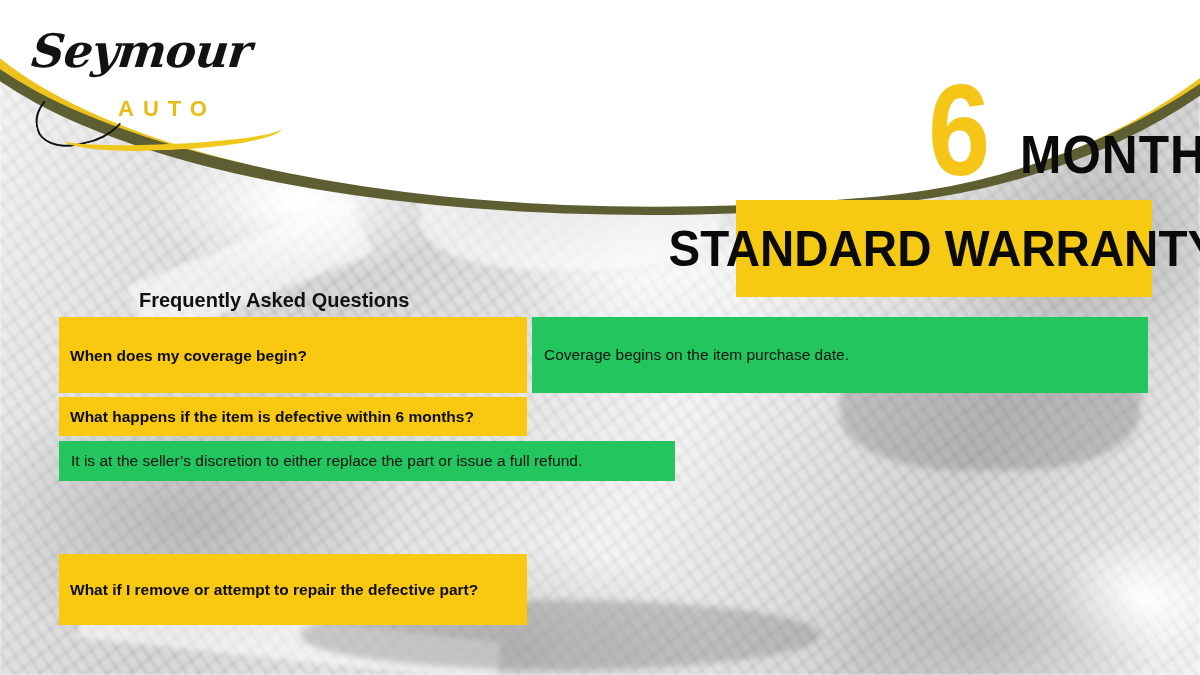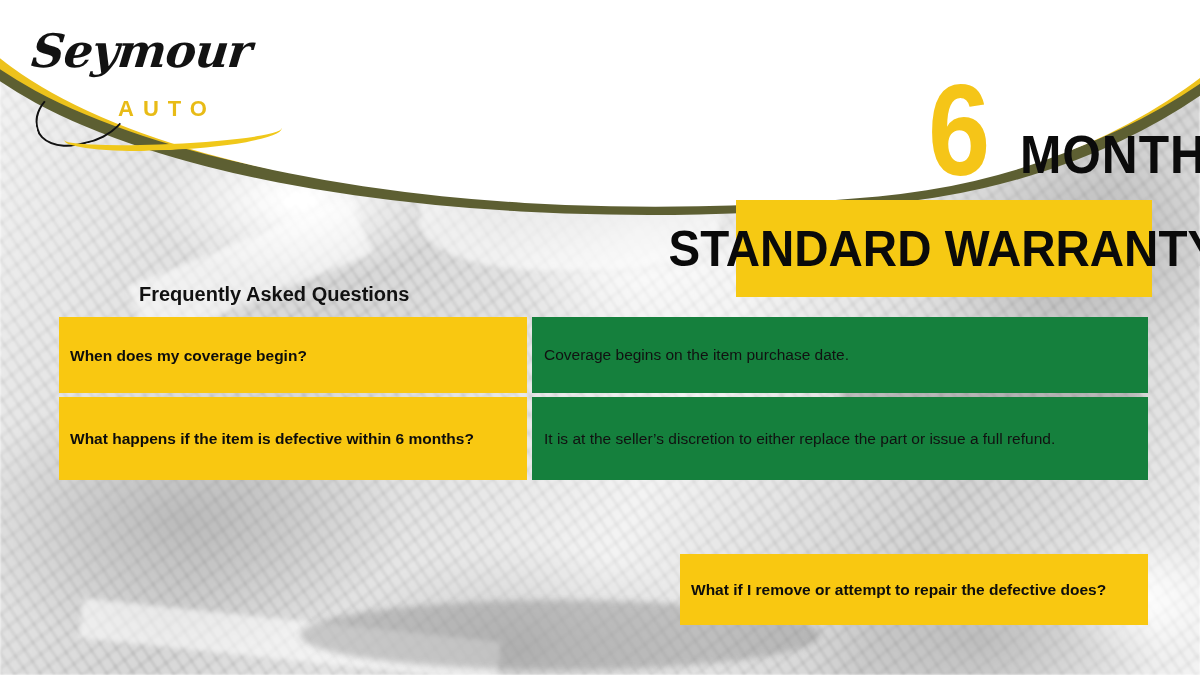--- a/index.html
+++ b/index.html
@@ -117,53 +117,53 @@
   }
   .banner-text{
     font-family:"Liberation Sans", sans-serif;
     font-weight:700;font-size:50px;line-height:50px;color:#0a0a0a;
     letter-spacing:0px;white-space:nowrap;
     transform:scaleX(.95);
   }
 
   
   .faq-heading{
-    position:absolute;left:139px;top:283px;
+    position:absolute;left:139px;top:289px;
     font-family:"Liberation Sans", sans-serif;
     font-weight:700;font-size:20px;color:#111111;
   }
 
   
   .faq-table{
     position:absolute;left:59px;top:317px;width:1089px;
     display:flex;flex-direction:column;gap:4px;
   }
-  .faq-row{display:flex;gap:5px;justify-content:flex-end;}
+  .faq-row{display:flex;gap:5px;}
   .faq-q{
     width:468px;background:#f9c811;box-sizing:border-box;
     padding:9px 10px 9px 11px;
     display:flex;align-items:center;
   }
   .faq-q span{
     font-family:"Liberation Sans", sans-serif;
     font-weight:700;font-size:15.5px;line-height:21px;color:#0d0d0d;
   }
   .faq-a{
-    width:616px;background:#15803d;box-sizing:border-box;
+    width:616px;background:#22c55e;box-sizing:border-box;
     padding:9px 12px 9px 12px;
     display:flex;align-items:center;
   }
   .faq-a span{
     font-family:"Liberation Sans", sans-serif;
     font-weight:400;font-size:15.5px;line-height:22px;color:#111111;
     text-align:justify;display:block;width:100%;
     text-justify:inter-word;
   }
   .r1{height:76px;}
-  .r2{height:83px;}
+  .r2{height:83px;flex-direction:column;}
   .r3{height:66px;}
   .r4{height:71px;}
 </style>
 </head>
 <body>
 
 <div id="slide">
 
   <div class="bg-photo"></div>
   <div class="bg-shape" style="left:420px;top:150px;width:300px;height:120px;border-radius:50% 50% 40% 40%;"></div>
@@ -213,18 +213,18 @@
       <div class="faq-a">
         <span>It is at the seller’s discretion to either replace the part or issue a full refund.</span>
       </div>
     </div>
 
     <div class="faq-row r3">
     </div>
 
     <div class="faq-row r4">
       <div class="faq-q">
-        <span>What if I remove or attempt to repair the defective does?</span>
+        <span>What if I remove or attempt to repair the defective part?</span>
       </div>
     </div>
 
   </div>
 </div>
 
 </body></html>

